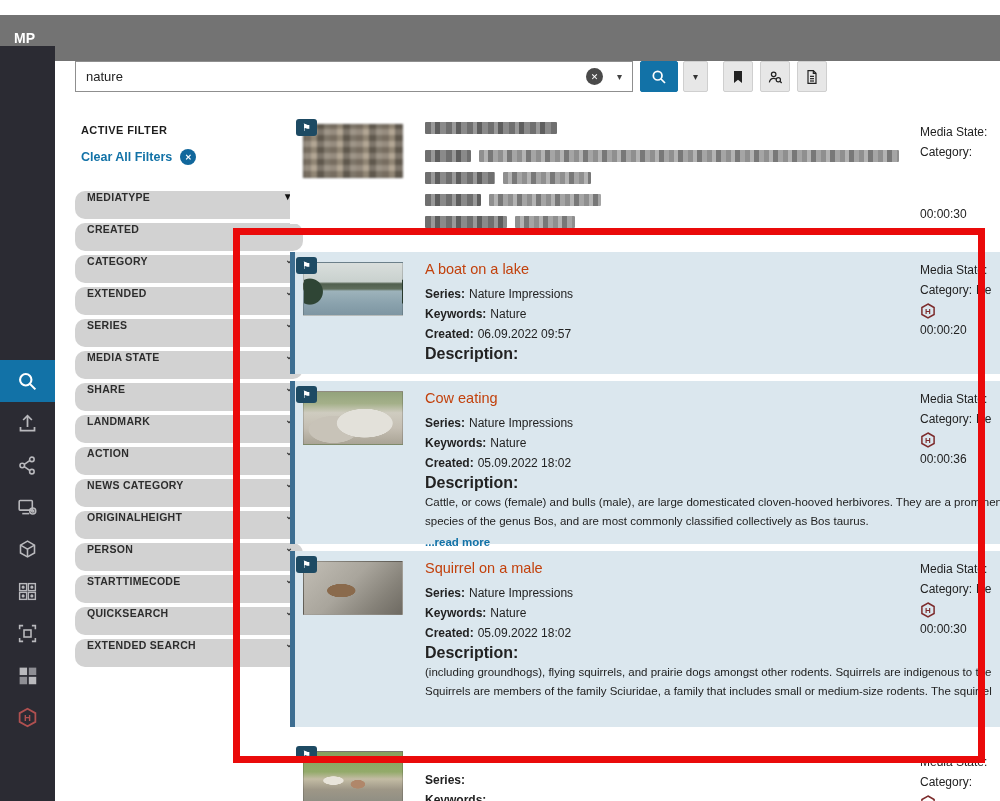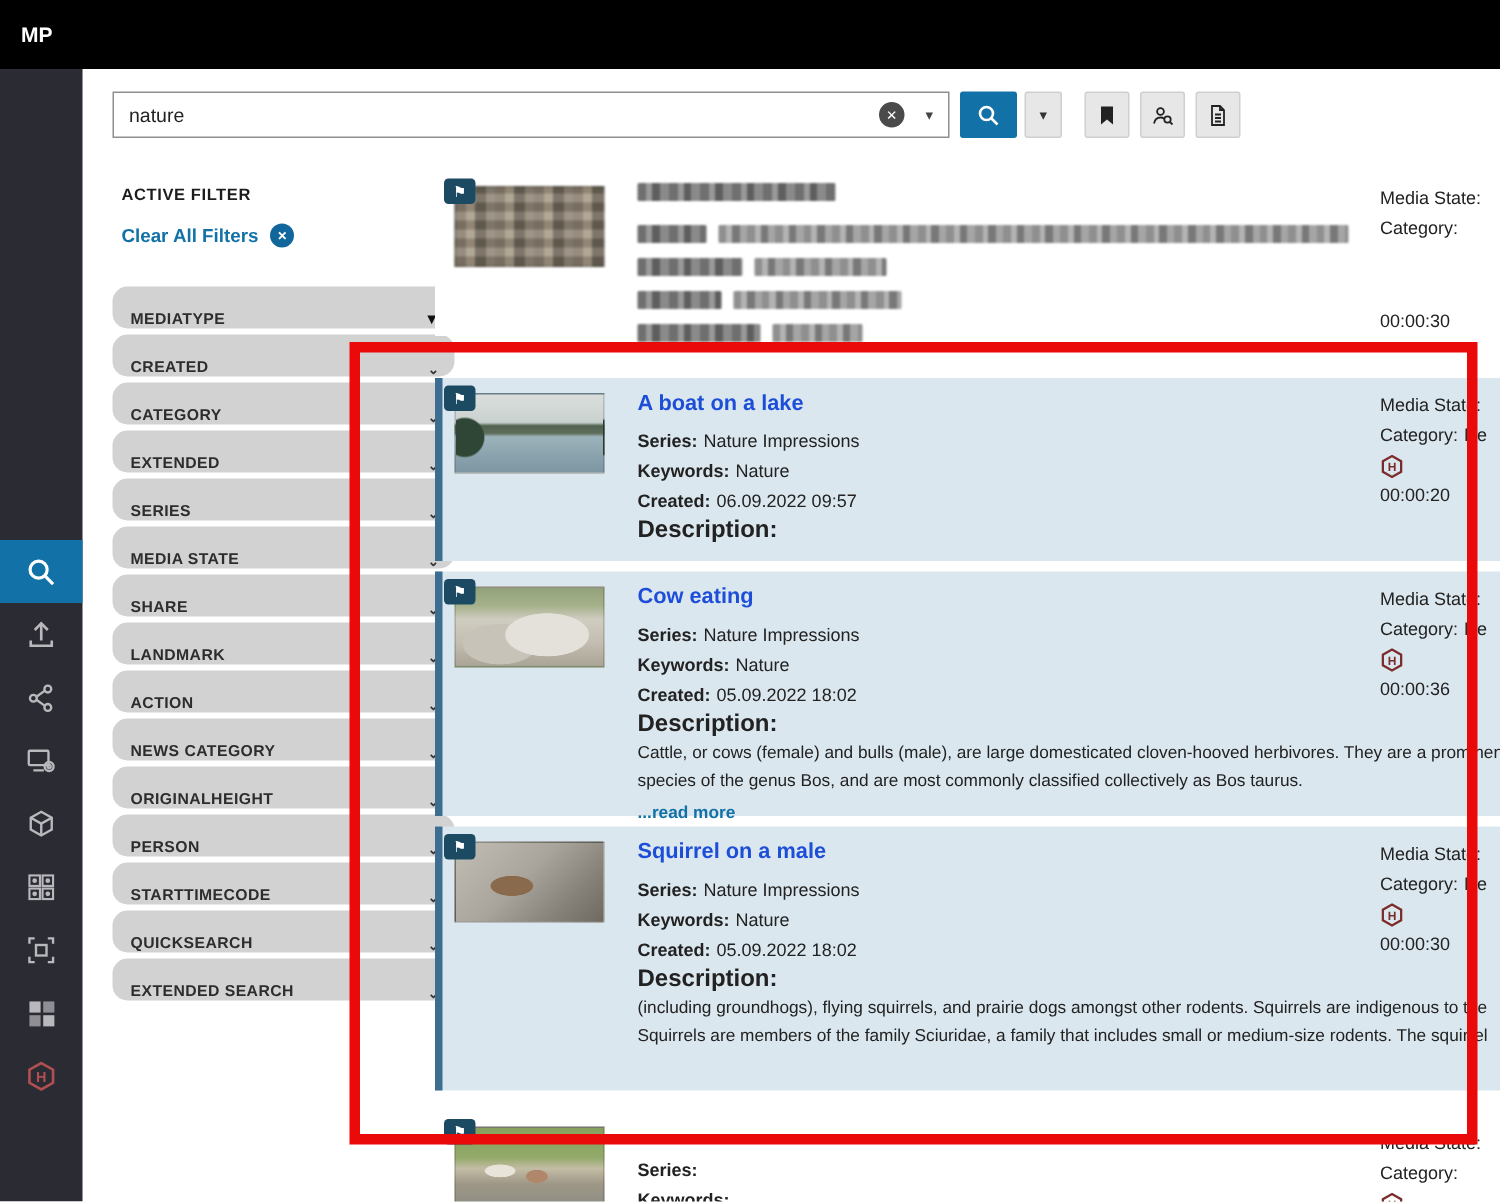--- a/index.html
+++ b/index.html
@@ -1,20 +1,20 @@
 <!DOCTYPE html>
 <html><head>
 <meta charset="utf-8">
 <style>
   *{box-sizing:border-box;margin:0;padding:0}
   html,body{width:1000px;height:801px;overflow:hidden;background:#fff;
     font-family:"Liberation Sans",sans-serif;position:relative}
 
   
-  .topbar{position:absolute;left:0;top:0;width:1000px;height:46px;background:#000000;z-index:6}
+  .topbar{position:absolute;left:0;top:15px;width:1000px;height:46px;background:#737373;z-index:6}
   .logo{position:absolute;left:14px;top:15px;color:#fff;font-size:14px;font-weight:bold}
   .sidenav{position:absolute;left:0;top:46px;bottom:0;width:55px;background:#2b2b33;z-index:6}
   .nav-list{position:absolute;top:314px;left:0;width:100%}
   .nav-item{height:42px;display:flex;align-items:center;justify-content:center;color:#b9b9bd;cursor:pointer}
   .nav-item.active{background:#1272a7;color:#fff}
   .nav-item svg{width:21px;height:21px}
 
   
   .content{position:absolute;left:55px;top:46px;right:0;bottom:0;background:#fff}
 
@@ -37,21 +37,21 @@
 
   
   .main{position:absolute;left:20px;top:68px;right:0;bottom:0}
   .filters{position:absolute;left:0;top:0;width:228px}
   .af-title{font-size:11px;font-weight:bold;color:#1d1d1d;letter-spacing:.4px;margin:10px 0 13px 6px}
   .clear-row{display:flex;align-items:center;margin:0 0 26px 6px;color:#1272a7;
     font-size:12.5px;font-weight:bold;cursor:pointer}
   .clear-x{width:16px;height:16px;border-radius:50%;background:#11679c;color:#fff;font-size:8px;
     display:flex;align-items:center;justify-content:center;margin-left:8px}
   .filter-btn{height:28px;margin-bottom:4px;background:#d2d2d2;border-radius:10px;cursor:pointer;
-    display:flex;align-items:flex-end;justify-content:space-between;padding:0 10px 0 12px;
+    display:flex;align-items:flex-start;justify-content:space-between;padding:0 10px 0 12px;
     font-size:10.5px;font-weight:bold;color:#2d2d2d;letter-spacing:.3px}
   .filter-caret{font-size:9px;color:#333}
   .filter-caret.solid{font-size:10px;color:#111}
 
   
   .results{position:absolute;left:215px;top:0;width:850px;z-index:1}
   .item{position:relative;background:#fff}
   .item.selected{background:#dbe7ee;border-left:5px solid #3d6e91}
   .i1{height:110px;margin-bottom:28px}
   .i2{height:122px;margin-bottom:7px}
@@ -77,21 +77,21 @@
     radial-gradient(ellipse at 30% 55%, #e8e4da 0 10%, transparent 11%),
     radial-gradient(ellipse at 55% 62%, #b0876a 0 9%, transparent 10%),
     linear-gradient(180deg,#87a05e 0%,#93aa6a 38%,#c3bca4 52%,#9e9787 72%,#8d8d83 100%)}
   .thumb.redacted{background:
     repeating-linear-gradient(0deg,rgba(0,0,0,.14) 0 6px,rgba(255,255,255,.10) 6px 12px),
     repeating-linear-gradient(90deg,#8a7f70 0 7px,#a99c88 7px 13px,#6f665a 13px 20px,#93897a 20px 26px);
     filter:blur(.8px)}
 
   .text-col{position:absolute;left:135px;top:8px}
   .item.selected .text-col{left:130px}
-  .title{font-size:14.5px;font-weight:bold;color:#1d4ed8;line-height:18px;margin-bottom:6px;white-space:nowrap}
+  .title{font-size:14.5px;font-weight:normal;color:#c2410c;line-height:18px;margin-bottom:6px;white-space:nowrap}
   .meta-line{font-size:12px;color:#222;line-height:20px;white-space:nowrap}
   .meta-line b{font-weight:bold;margin-right:4px}
   .desc-label{font-size:16px;font-weight:bold;color:#222;line-height:20px}
   .desc-line{font-size:11.5px;color:#222;line-height:19px;white-space:nowrap}
   .read-more{font-size:11.5px;font-weight:bold;color:#1272a7;margin-top:5px;cursor:pointer}
 
   .meta-col{position:absolute;left:630px;top:8px;width:215px;font-size:12px;color:#222;line-height:20px;white-space:nowrap}
   .item.selected .meta-col{left:625px}
   .meta-col b{font-weight:normal;margin-right:4px}
   .hex{margin:3px 0 1px;height:16px}

